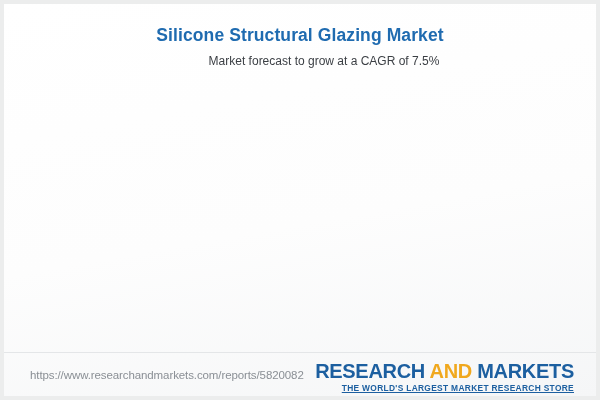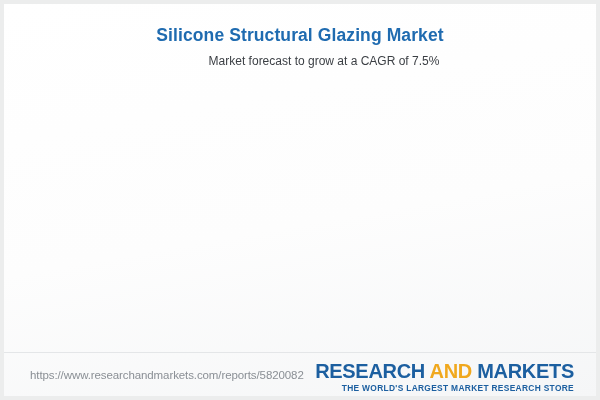--- a/index.html
+++ b/index.html
@@ -117,20 +117,21 @@
   .logo-and {
     color: #f0a81e;
   }
   .logo-tag {
     font-size: 8.4px;
     font-weight: bold;
     color: #1c5fa0;
     letter-spacing: 0.32px;
     margin-top: 1px;
     white-space: nowrap;
+    text-decoration: underline;
   }
 </style>
 </head>
 <body>
 
 <div id="infographic">
   <div class="card">
 
     <div class="chart-title">Silicone Structural Glazing Market</div>
 

